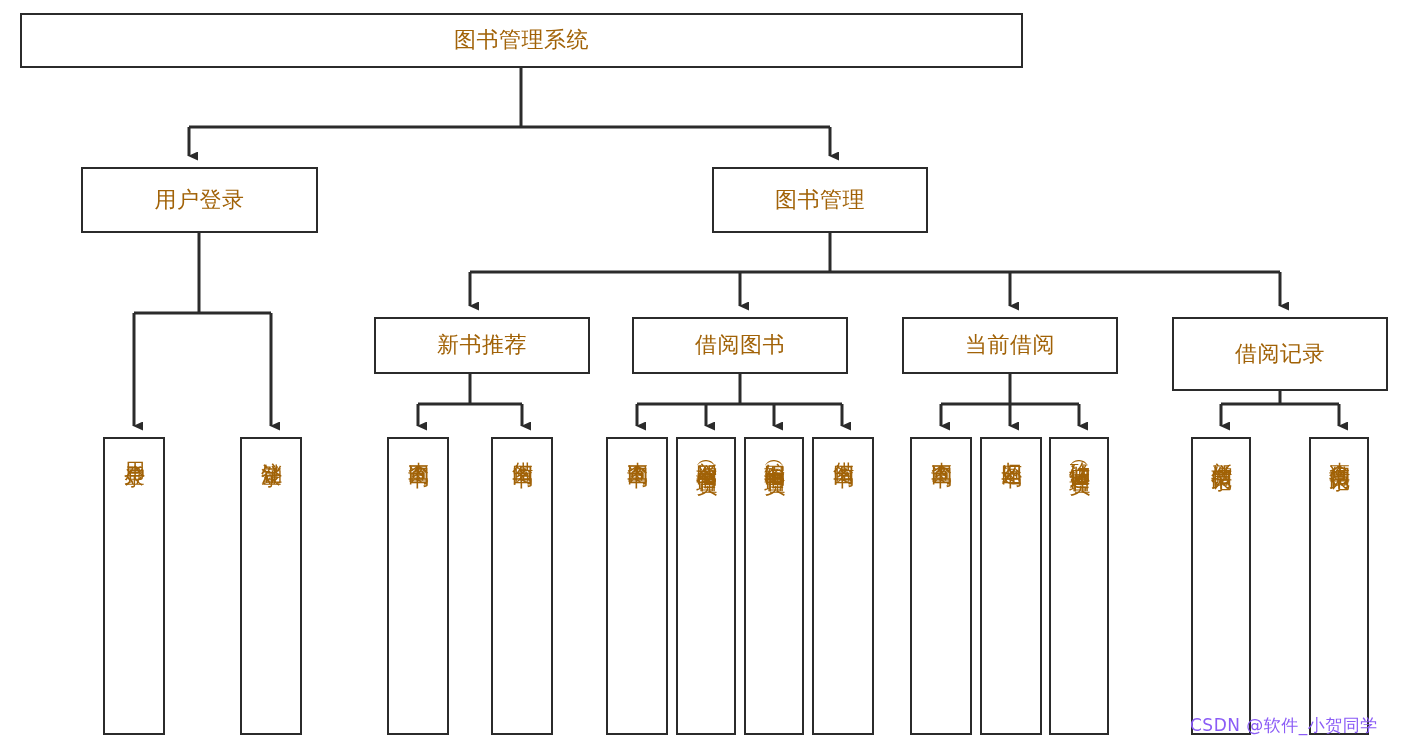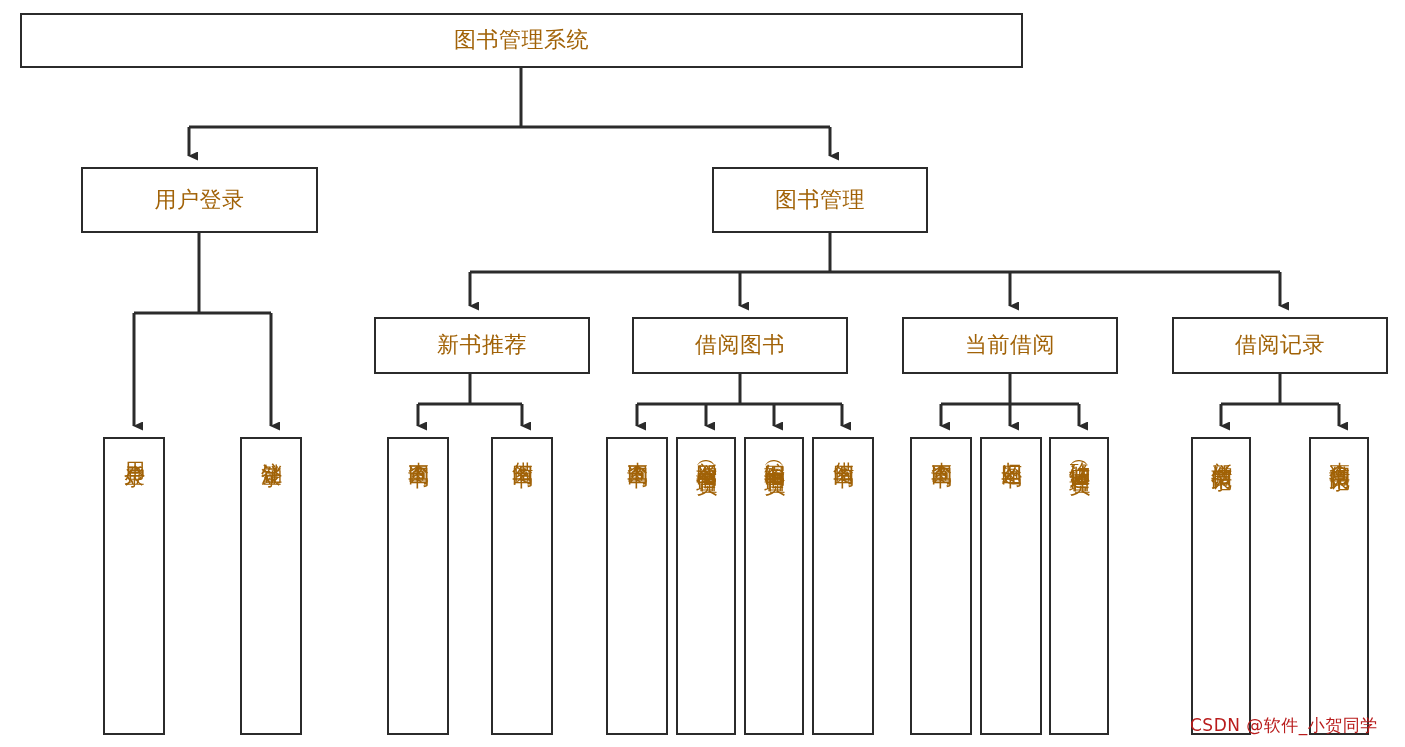--- a/index.html
+++ b/index.html
@@ -57,21 +57,21 @@
     max-height: 284px;
   }
   .node.leaf.tall .label {
     max-height: 292px;
   }
   .watermark {
     position: absolute;
     left: 1190px;
     top: 714px;
     font-size: 17px;
-    color: #b91c1c;
+    color: #8b5cf6;
     white-space: nowrap;
     letter-spacing: 0.5px;
   }
 </style>
 </head>
 <body>
 
 <div id="diagram-root">
 
   <svg class="connectors" viewBox="0 0 1405 747" xmlns="http://www.w3.org/2000/svg">
@@ -141,21 +141,21 @@
   </div>
 
   <div class="node" style="left:632px; top:317px; width:216px; height:57px;">
     <span class="label">借阅图书</span>
   </div>
 
   <div class="node" style="left:902px; top:317px; width:216px; height:57px;">
     <span class="label">当前借阅</span>
   </div>
 
-  <div class="node" style="left:1172px; top:317px; width:216px; height:57px;">
+  <div class="node" style="left:1172px; top:317px; width:216px; height:74px;">
     <span class="label">借阅记录</span>
   </div>
 
   <div class="node leaf" style="left:103px; top:437px; width:62px; height:298px;">
     <span class="label">用户登录</span>
   </div>
 
   <div class="node leaf" style="left:240px; top:437px; width:62px; height:298px;">
     <span class="label">注销登录</span>
   </div>

